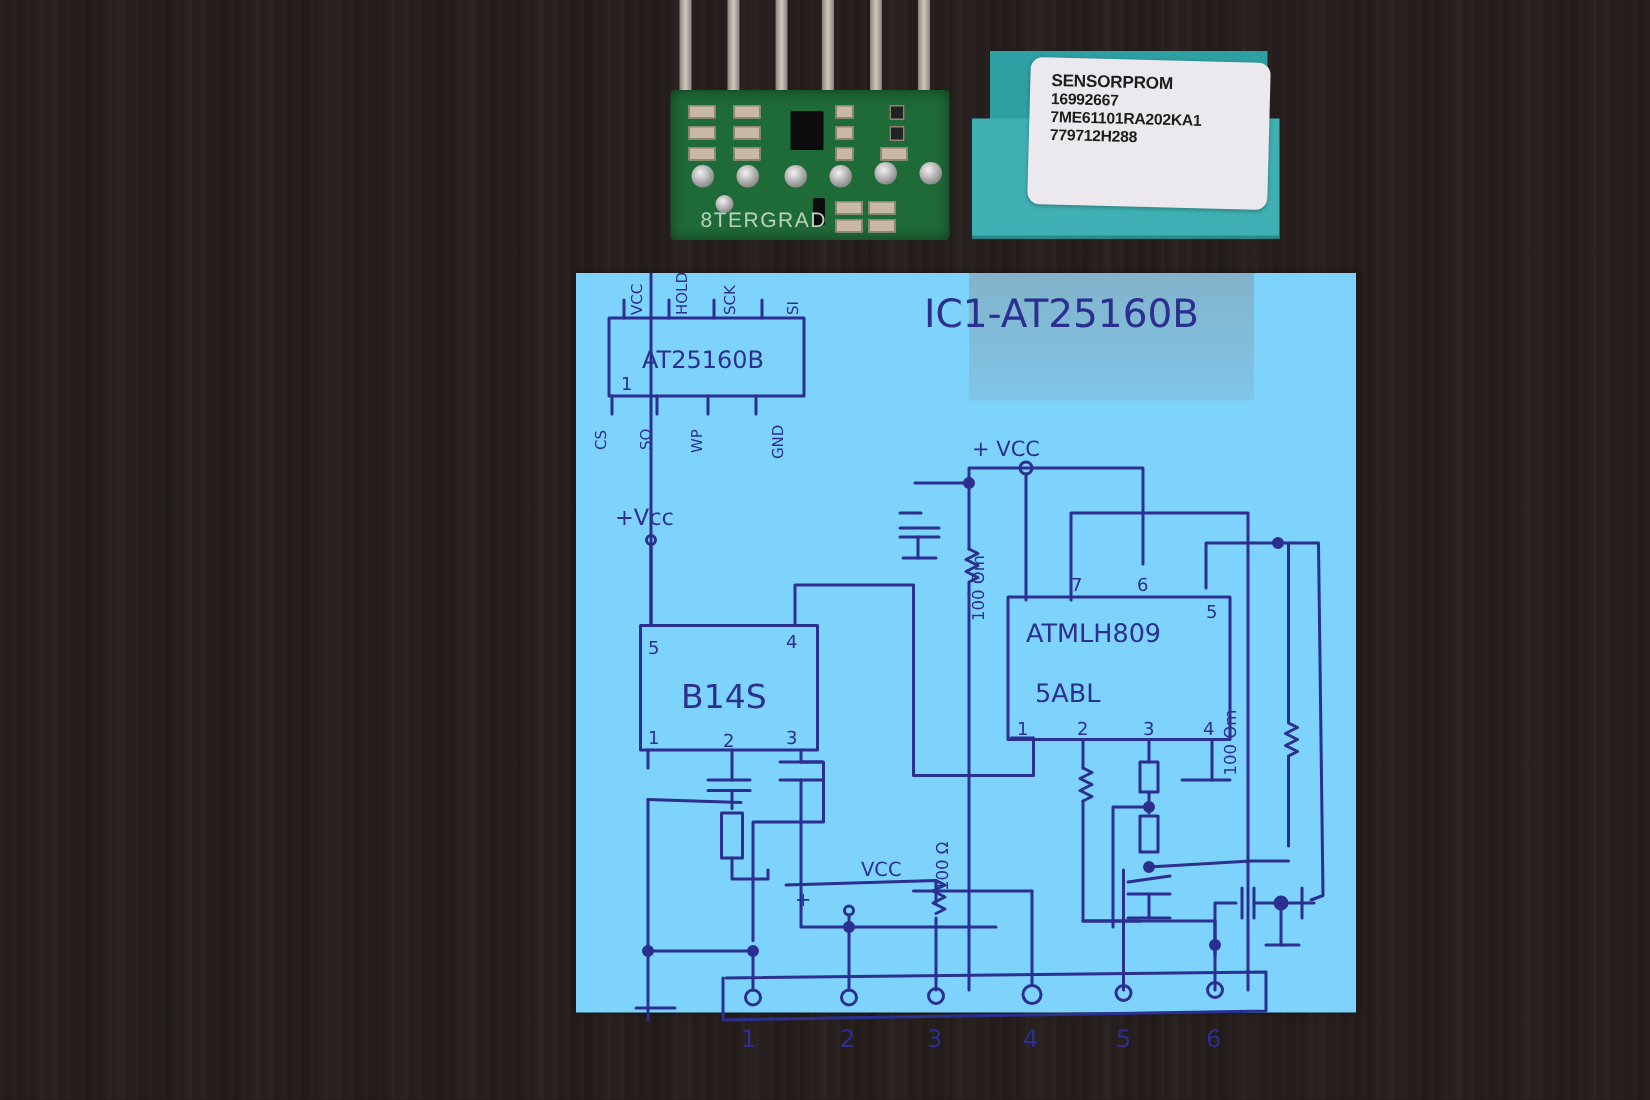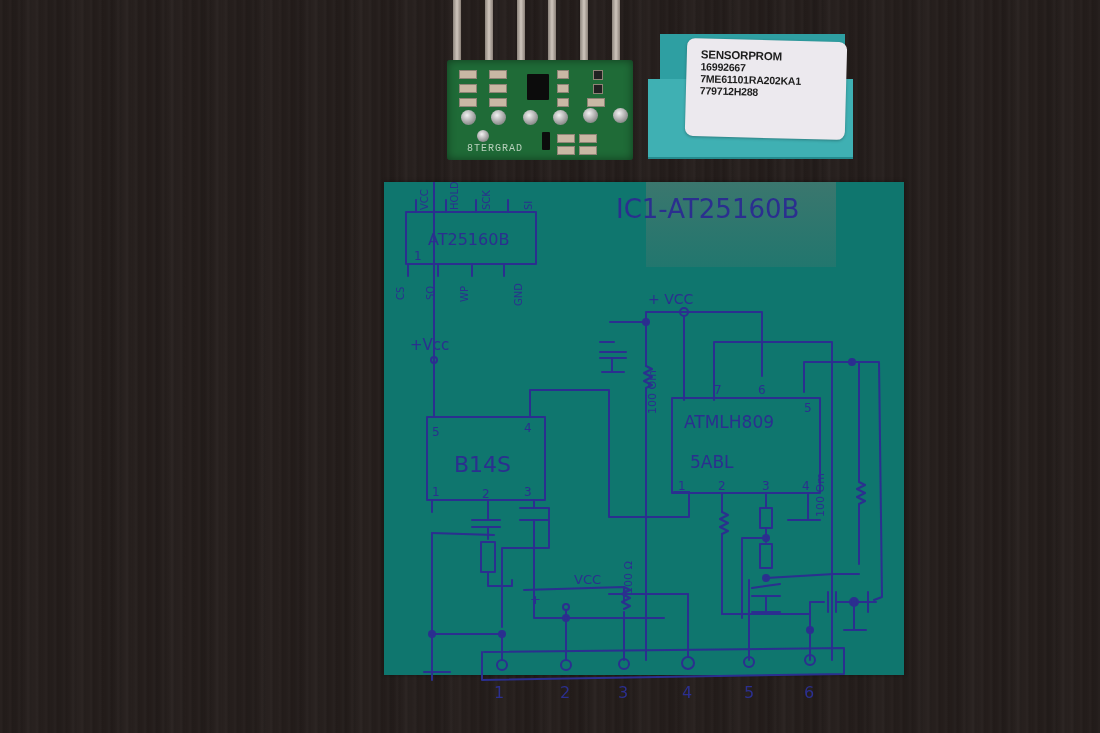--- a/index.html
+++ b/index.html
@@ -14,35 +14,35 @@
   .abs { position:absolute; }
 
   
   #pcb-wrap { left:445px; top:0; width:190px; height:160px; }
   .pin { position:absolute; top:0; width:8px; height:63px; background:linear-gradient(90deg,#8c847c,#cfc6bd,#8a8078); border-radius:0 0 2px 2px; }
   .pcb-board { position:absolute; left:2px; top:60px; width:186px; height:100px; background:#1f6b37; border-radius:3px; box-shadow: inset 0 0 10px rgba(0,0,0,0.45); }
   .smd { position:absolute; width:16px; height:7px; background:#c9b8a4; border:1px solid #8f8476; }
   .smd.dark { background:#222; width:8px; height:8px; }
   .pad { position:absolute; width:15px; height:15px; border-radius:50%; background:radial-gradient(circle at 40% 35%, #f2f2f2, #9c9c9c 60%, #5f6c63); }
   .chip { position:absolute; background:#0c0c0c; border-radius:1px; }
-  .silk { position:absolute; left:20px; bottom:6px; color:#b9d1bd; font-size:10px; letter-spacing:1px; font-family:Liberation Mono, monospace; }
+  .silk { position:absolute; left:20px; bottom:6px; color:#b9d1bd; font-size:14px; letter-spacing:1px; font-family:Liberation Sans, sans-serif; }
 
   
   #sensor { left:648px; top:34px; width:205px; height:130px; }
   .block-back { position:absolute; left:12px; top:0; width:185px; height:125px; background:#2e9fa2; }
   .block-front { position:absolute; left:0; top:45px; width:205px; height:80px; background:#3fb0b3; box-shadow: 0 -2px 0 #258b8e inset; }
   .label {
     position:absolute; left:38px; top:6px; width:160px; height:98px; background:#ece9ee;
     border-radius:8px; transform:rotate(1.5deg); box-shadow: 0 1px 3px rgba(0,0,0,0.3);
     padding:10px 0 0 14px; box-sizing:border-box; color:#1d1d1d; font-size:10.5px; line-height:12px; font-weight:bold;
   }
   .label div { letter-spacing:-0.2px; }
 
   
-  #paper { left:384px; top:182px; width:520px; height:493px; background:#0f766e; box-shadow: 0 0 4px rgba(0,0,0,0.4); }
+  #paper { left:384px; top:182px; width:520px; height:493px; background:#7dd3fc; box-shadow: 0 0 4px rgba(0,0,0,0.4); }
   #paper .shadow { position:absolute; left:262px; top:0; width:190px; height:85px; background:linear-gradient(180deg, rgba(140,120,110,0.35), rgba(140,120,110,0.15)); }
   svg#schem { position:absolute; left:0; top:0; }
   svg text { font-family:"DejaVu Sans", sans-serif; fill:#2b2f8f; }
 </style>
 </head>
 <body>
 
 <div id="pcb-wrap" class="abs">
   <div class="pin" style="left:8px"></div>
   <div class="pin" style="left:40px"></div>

